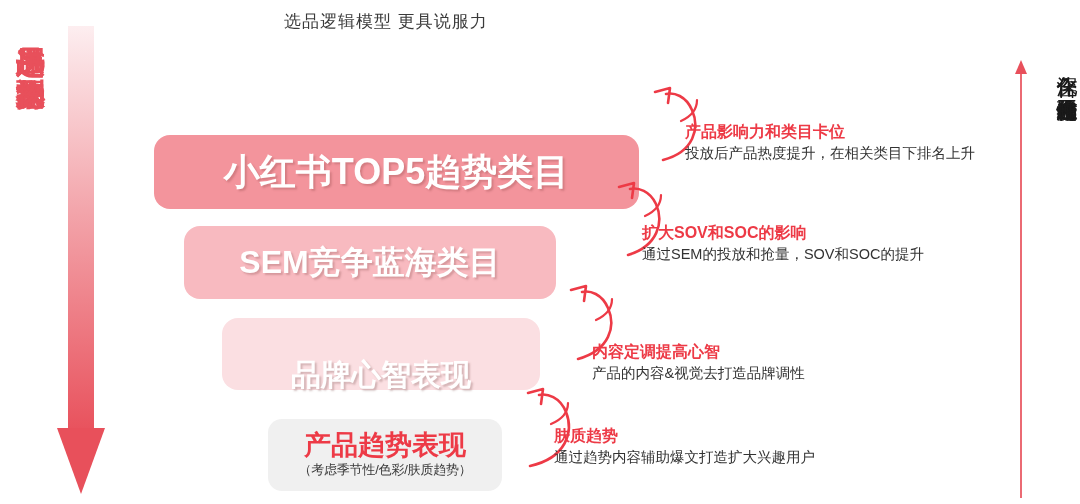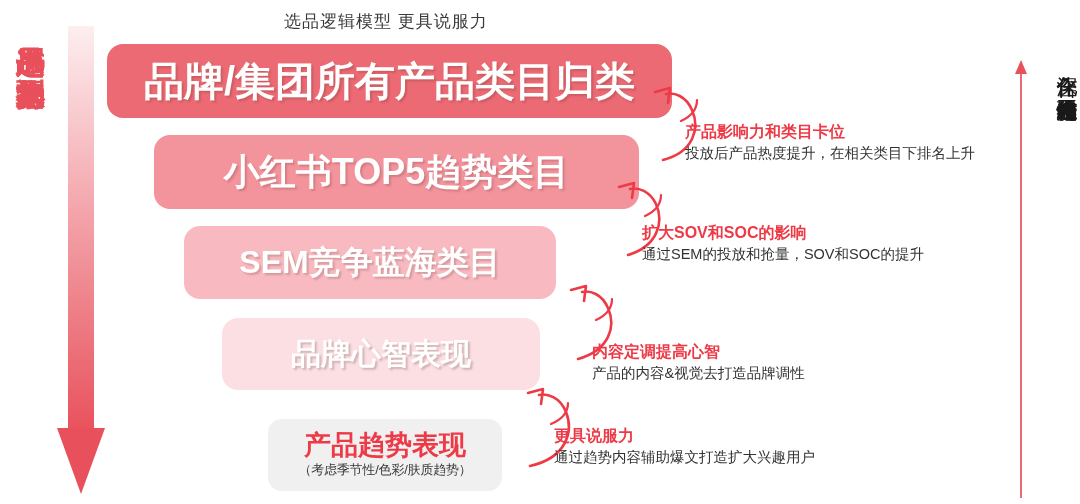--- a/index.html
+++ b/index.html
@@ -92,20 +92,21 @@
     left: 184px; top: 226px; width: 372px; height: 73px;
     background: #f8bac0;
   }
   .bar3 .bar-label {
     color: #ffffff; font-size: 32px;
     text-shadow: 2px 2px 2px rgba(150,90,90,0.35);
   }
   .bar4 {
     left: 222px; top: 318px; width: 318px; height: 72px;
     background: #fbdfe2;
+    justify-content: flex-end;
   }
   .bar4 .bar-label {
     color: #ffffff; font-size: 30px;
     text-shadow: 2px 2px 2px rgba(150,110,110,0.40);
   }
   .bar5 {
     left: 268px; top: 419px; width: 234px; height: 72px;
     background: #f0f0f0; border-radius: 14px;
   }
   .bar5 .bar-label {
@@ -184,23 +185,20 @@
           <stop offset="100%" stop-color="#e8505b"></stop>
         </linearGradient>
       </defs>
       <rect x="11" y="0" width="26" height="410" fill="url(#gradDown)"></rect>
       <polygon points="0,402 48,402 24,468" fill="#e8505b"></polygon>
     </svg>
   </div>
 
   <div class="title">选品逻辑模型  更具说服力</div>
 
-  <div class="bar bar1">
-    <div class="bar-label">品牌/集团所有产品类目归类</div>
-  </div>
   <div class="bar bar2">
     <div class="bar-label">小红书TOP5趋势类目</div>
   </div>
   <div class="bar bar3">
     <div class="bar-label">SEM竞争蓝海类目</div>
   </div>
   <div class="bar bar4">
     <div class="bar-label">品牌心智表现</div>
   </div>
   <div class="bar bar5">
@@ -246,21 +244,21 @@
   </div>
   <div class="anno anno2">
     <div class="anno-title">扩大SOV和SOC的影响</div>
     <div class="anno-desc">通过SEM的投放和抢量，SOV和SOC的提升</div>
   </div>
   <div class="anno anno3">
     <div class="anno-title">内容定调提高心智</div>
     <div class="anno-desc">产品的内容&amp;视觉去打造品牌调性</div>
   </div>
   <div class="anno anno4">
-    <div class="anno-title">更具说服力</div>
+    <div class="anno-title">肤质趋势</div>
     <div class="anno-desc">通过趋势内容辅助爆文打造扩大兴趣用户</div>
   </div>
 
   <div class="right-axis">
     <svg width="22" height="440" viewBox="0 0 22 440" xmlns="http://www.w3.org/2000/svg">
       <line x1="11" y1="440" x2="11" y2="12" stroke="#e8505b" stroke-width="1.7"></line>
       <polygon points="11,2 17,16 5,16" fill="#e8505b"></polygon>
     </svg>
   </div>
 

